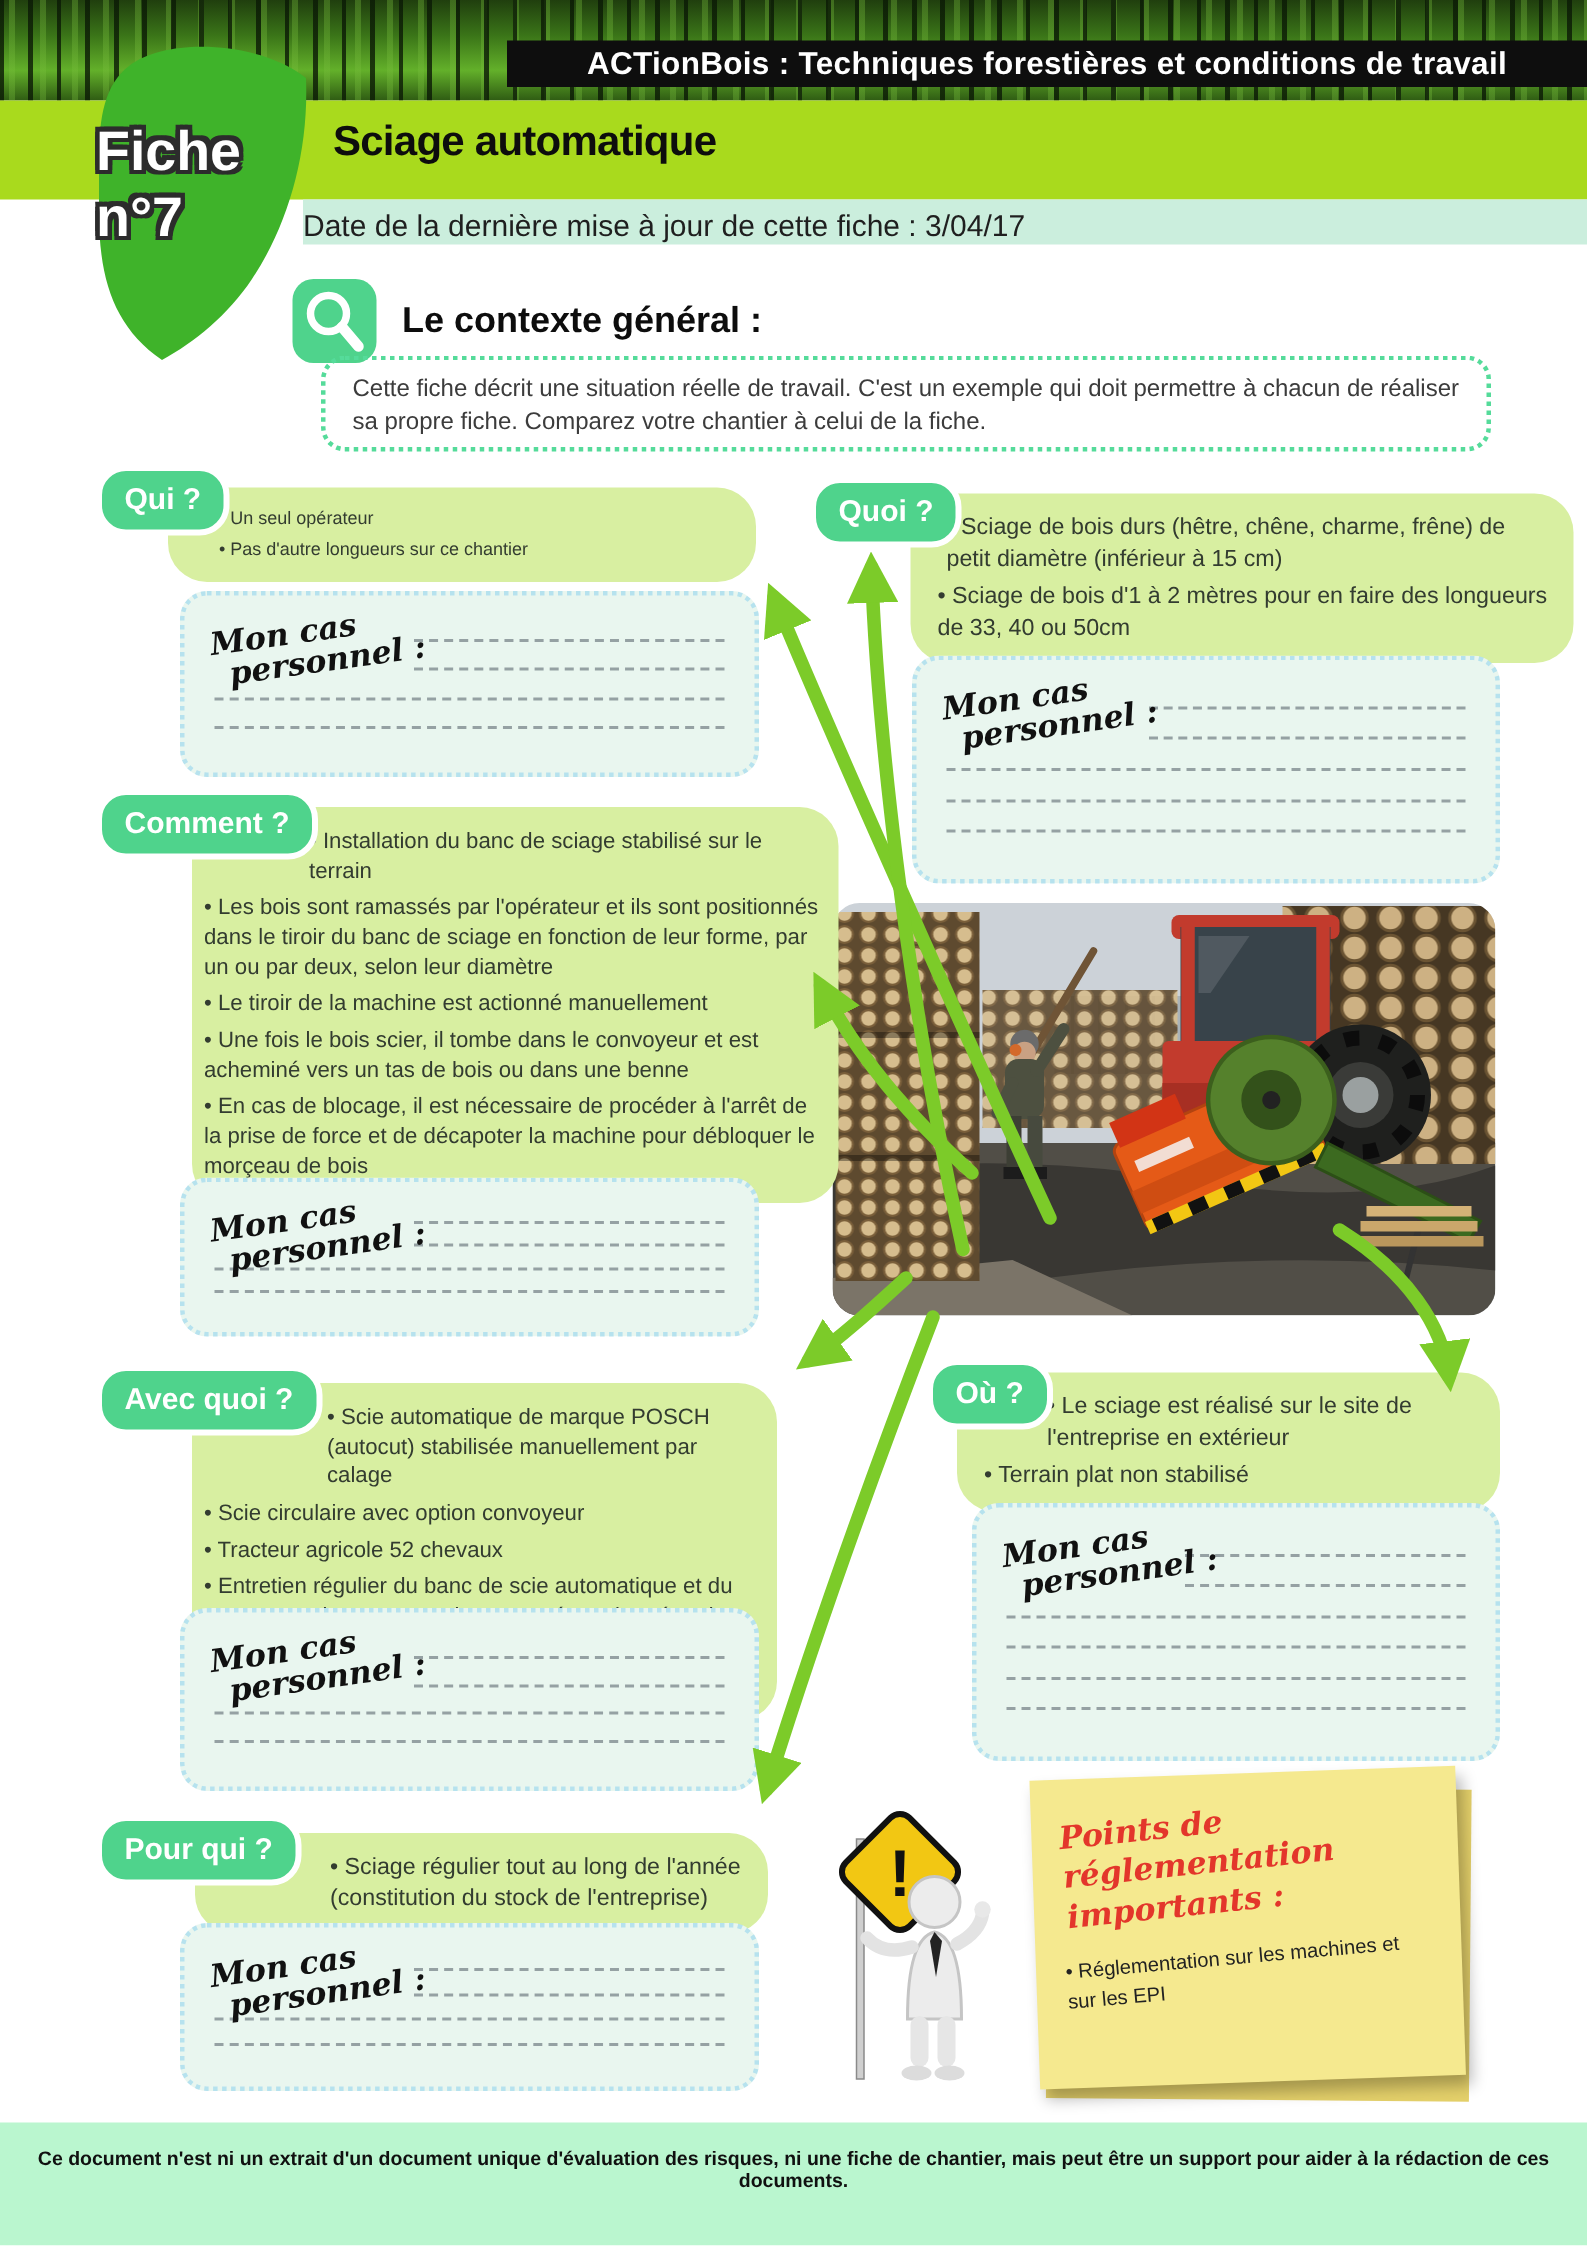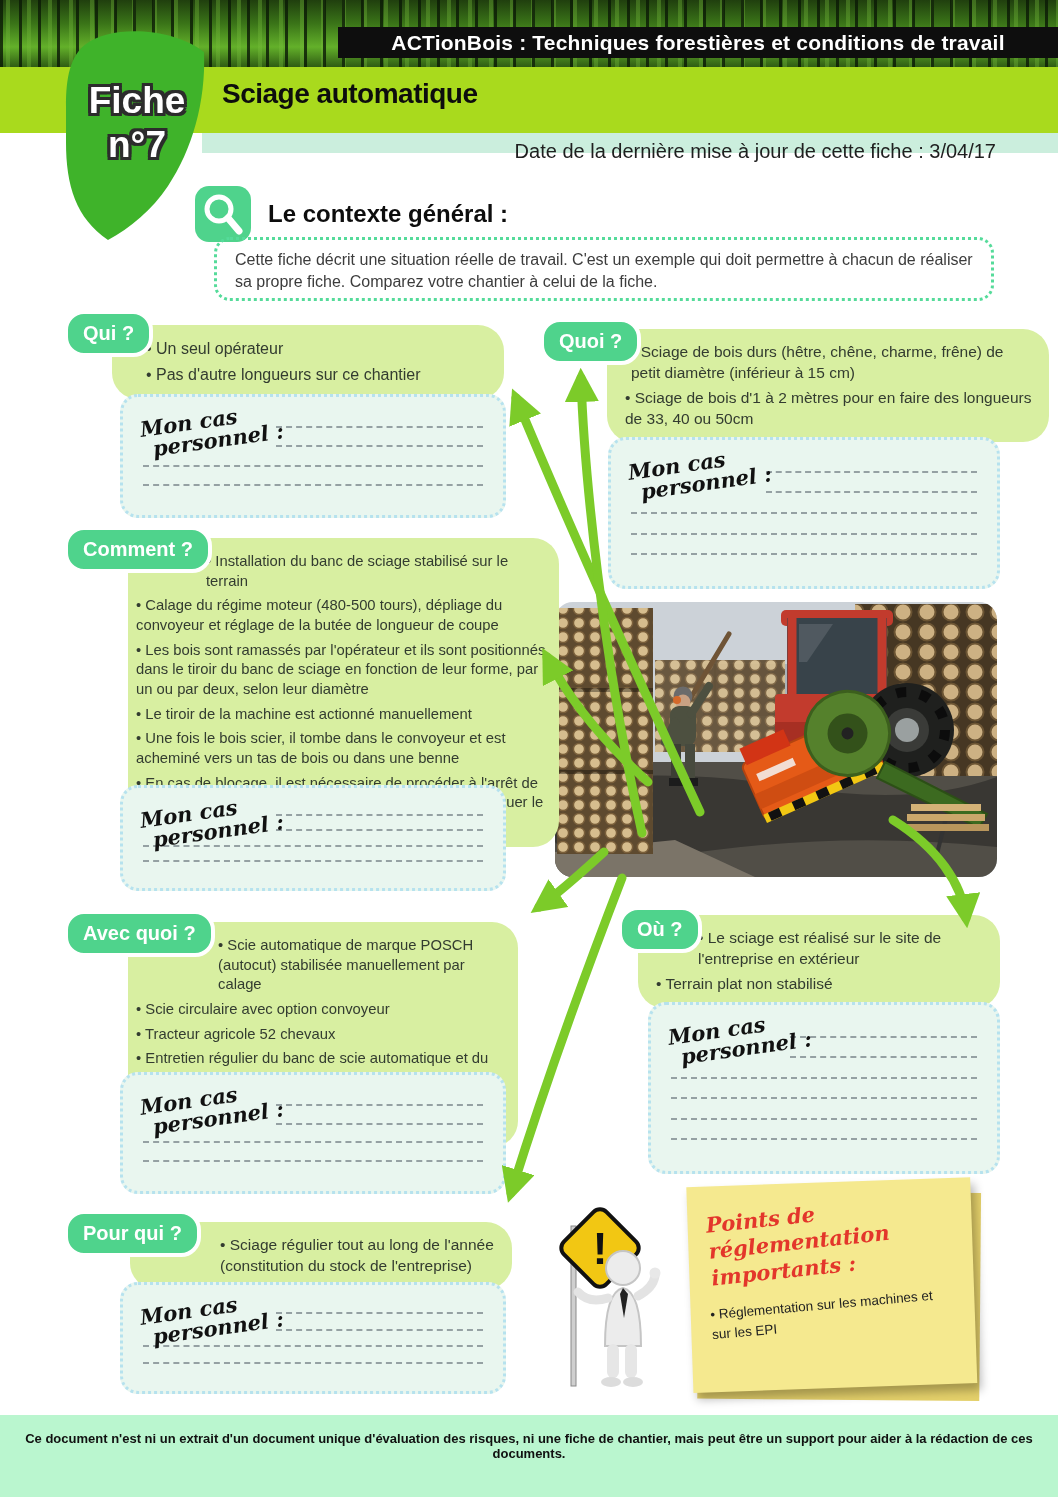--- a/index.html
+++ b/index.html
@@ -16,24 +16,24 @@
   
   .forest{position:absolute;left:0;top:0;width:1058px;height:67px;
     background:
       repeating-linear-gradient(90deg, rgba(10,25,5,.8) 0 3px, rgba(0,0,0,0) 3px 19px),
       repeating-linear-gradient(90deg, rgba(120,190,60,.35) 6px 10px, rgba(0,0,0,0) 10px 27px),
       linear-gradient(180deg,#203f0e 0%,#3a7418 35%,#63b02a 70%,#2f5c13 100%);}
   .banner{position:absolute;left:338px;top:27px;width:720px;height:31px;background:var(--banner-black);
     color:#fff;font-weight:bold;font-size:21px;line-height:31px;text-align:center;letter-spacing:.2px}
   .titleband{position:absolute;left:0;top:67px;width:1058px;height:66px;background:var(--band-green)}
   .doc-title{position:absolute;left:222px;top:78px;font-size:28px;font-weight:bold;color:#0d0d0d;letter-spacing:-.5px}
-  .dateband{position:absolute;left:202px;right:0;top:133px;height:20px;background:var(--date-band);
-    color:#1f1f1f;font-size:20px;line-height:36px;text-align:right;padding-right:62px}
+  .dateband{position:absolute;left:202px;right:0;top:133px;height:30px;background:var(--date-band);
+    color:#1f1f1f;font-size:20px;line-height:36px;padding-right:62px}
   .leaf{position:absolute;left:64px;top:22px;width:146px;height:220px}
-  .leaf-txt{position:absolute;left:64px;width:146px;text-align:center;color:#fff;font-weight:bold;font-size:37px;
+  .leaf-txt{position:absolute;left:64px;width:146px;text-align:left;color:#fff;font-weight:bold;font-size:37px;
     text-shadow:-3px -3px 0 #2c2c2c,3px -3px 0 #2c2c2c,-3px 3px 0 #2c2c2c,3px 3px 0 #2c2c2c,-3px 0 0 #2c2c2c,3px 0 0 #2c2c2c,0 -3px 0 #2c2c2c,0 3px 0 #2c2c2c}
   .leaf-l1{top:80px}.leaf-l2{top:124px}
 
   
   .ctx-icon{position:absolute;left:195px;top:186px;width:56px;height:56px;border-radius:14px;background:var(--mint)}
   .ctx-head{position:absolute;left:268px;top:200px;font-size:24px;font-weight:bold;color:#0d0d0d}
   .ctx-box{position:absolute;left:214px;top:237px;width:780px;height:64px;border:3px dotted var(--ctx-dot);
     border-radius:16px;padding:9px 18px;font-size:16px;line-height:1.35;color:#3c3c3c}
 
   
@@ -89,21 +89,21 @@
   <div class="ctx-icon">
     <svg viewBox="0 0 56 56" width="56" height="56">
       <circle cx="24" cy="23" r="12" fill="none" stroke="#fff" stroke-width="5"></circle>
       <line x1="33" y1="32" x2="44" y2="45" stroke="#fff" stroke-width="7" stroke-linecap="round"></line>
     </svg>
   </div>
   <div class="ctx-head">Le contexte général :</div>
   <div class="ctx-box">Cette fiche décrit une situation réelle de travail. C'est un exemple qui doit permettre à chacun de réaliser sa propre fiche. Comparez votre chantier à celui de la fiche.</div>
 
   <div class="badge" style="left:64px;top:310px">Qui ?</div>
-  <div class="bubble" style="left:112px;top:325px;width:392px;padding-left:34px;font-size:16px">
+  <div class="bubble" style="left:112px;top:325px;width:392px;padding-left:34px;font-size:12px">
     <div class="bullet">Un seul opérateur</div>
     <div class="bullet">Pas d'autre longueurs sur ce chantier</div>
   </div>
   <div class="moncas" style="left:120px;top:394px;width:386px;height:124px">
     <div class="mc-label"><span class="mc1">Mon cas</span><span class="mc2">personnel :</span></div>
     <div class="ln s"></div>
     <div class="ln s"></div>
     <div class="ln"></div>
     <div class="ln"></div>
   </div>
@@ -118,21 +118,20 @@
     <div class="ln s"></div>
     <div class="ln s"></div>
     <div class="ln"></div>
     <div class="ln"></div>
     <div class="ln"></div>
   </div>
 
   <div class="badge" style="left:64px;top:526px">Comment ?</div>
   <div class="bubble" style="left:128px;top:538px;width:431px;padding:14px 10px 14px 8px;font-size:14.8px">
     <div class="bullet" style="margin-left:70px">Installation du banc de sciage stabilisé sur le terrain</div>
-    <div class="bullet">Calage du régime moteur (480-500 tours), dépliage du convoyeur et réglage de la butée de longueur de coupe</div>
     <div class="bullet">Les bois sont ramassés par l'opérateur et ils sont positionnés dans le tiroir du banc de sciage en fonction de leur forme, par un ou par deux, selon leur diamètre</div>
     <div class="bullet">Le tiroir de la machine est actionné manuellement</div>
     <div class="bullet">Une fois le bois scier, il tombe dans le convoyeur et est acheminé vers un tas de bois ou dans une benne</div>
     <div class="bullet">En cas de blocage, il est nécessaire de procéder à l'arrêt de la prise de force et de décapoter la machine pour débloquer le morçeau de bois</div>
   </div>
   <div class="moncas" style="left:120px;top:785px;width:386px;height:106px">
     <div class="mc-label"><span class="mc1">Mon cas</span><span class="mc2">personnel :</span></div>
     <div class="ln s"></div>
     <div class="ln s"></div>
     <div class="ln"></div>

